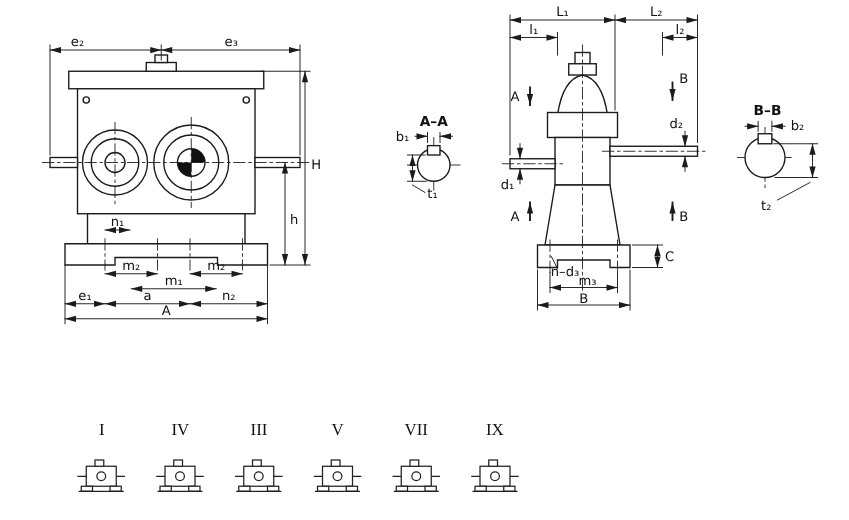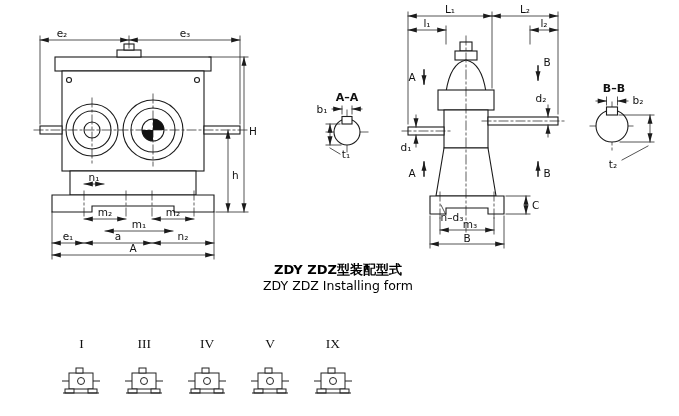--- a/index.html
+++ b/index.html
@@ -225,51 +225,53 @@
         <line x1="620" y1="142" x2="654" y2="142"></line>
         <line x1="650" y1="115" x2="650" y2="142" marker-start="url(#arr)" marker-end="url(#arr)"></line>
         <line x1="648" y1="146" x2="622" y2="160"></line>
       </g>
       <text class="ttl" x="614" y="92" text-anchor="middle">B–B</text>
       <text x="638" y="104" text-anchor="middle">b₂</text>
       <text x="613" y="168" text-anchor="middle">t₂</text>
     </g>
   </svg>
 
-  <div class="caption">
-    <div class="cn">ZDY ZDZ型装配型式</div>
-    <div class="en">ZDY ZDZ Installing form</div>
+
+  <div class="forms-row">
+    <div class="form-item">
+      <div class="numeral">I</div>
+      <svg width="40" height="32" viewBox="0 0 40 32">
+          <use href="#gbx-icon"></use>
+        </svg>
+    </div>
+    <div class="form-item">
+      <div class="numeral">IV</div>
+      <svg width="40" height="32" viewBox="0 0 40 32">
+          <use href="#gbx-icon"></use>
+        </svg>
+    </div>
+    <div class="form-item">
+      <div class="numeral">III</div>
+      <svg width="40" height="32" viewBox="0 0 40 32">
+          <use href="#gbx-icon"></use>
+        </svg>
+    </div>
+    <div class="form-item">
+      <div class="numeral">V</div>
+      <svg width="40" height="32" viewBox="0 0 40 32">
+          <use href="#gbx-icon"></use>
+        </svg>
+    </div>
+    <div class="form-item">
+      <div class="numeral">VII</div>
+      <svg width="40" height="32" viewBox="0 0 40 32">
+          <use href="#gbx-icon"></use>
+        </svg>
+    </div>
+    <div class="form-item">
+      <div class="numeral">IX</div>
+      <svg width="40" height="32" viewBox="0 0 40 32">
+          <use href="#gbx-icon"></use>
+        </svg>
+    </div>
   </div>
 
-  <div class="forms-row">
-    <div class="form-item">
-      <div class="numeral">I</div>
-      <svg width="40" height="32" viewBox="0 0 40 32">
-          <use href="#gbx-icon"></use>
-        </svg>
-    </div>
-    <div class="form-item">
-      <div class="numeral">III</div>
-      <svg width="40" height="32" viewBox="0 0 40 32">
-          <use href="#gbx-icon"></use>
-        </svg>
-    </div>
-    <div class="form-item">
-      <div class="numeral">IV</div>
-      <svg width="40" height="32" viewBox="0 0 40 32">
-          <use href="#gbx-icon"></use>
-        </svg>
-    </div>
-    <div class="form-item">
-      <div class="numeral">V</div>
-      <svg width="40" height="32" viewBox="0 0 40 32">
-          <use href="#gbx-icon"></use>
-        </svg>
-    </div>
-    <div class="form-item">
-      <div class="numeral">IX</div>
-      <svg width="40" height="32" viewBox="0 0 40 32">
-          <use href="#gbx-icon"></use>
-        </svg>
-    </div>
-  </div>
-
 </div>
 
 </body></html>

